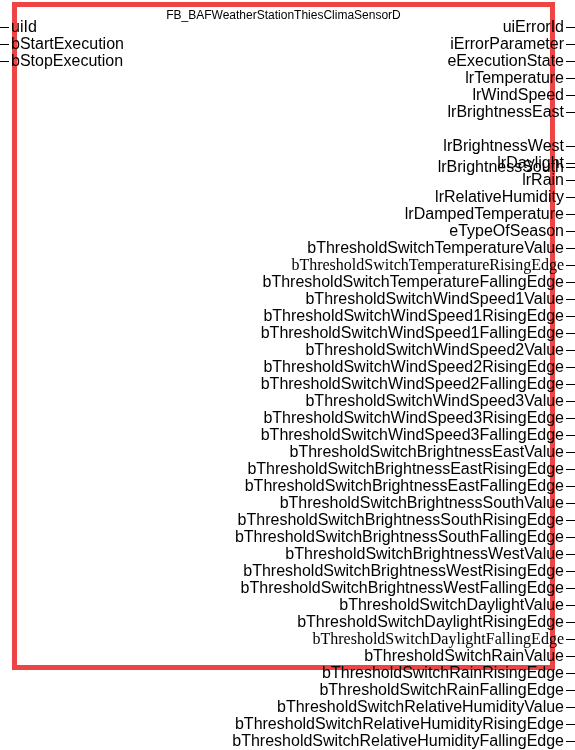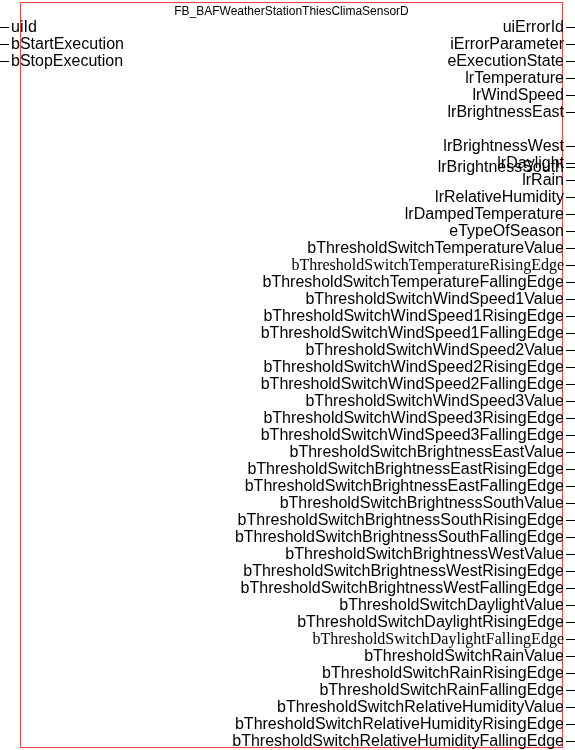--- a/index.html
+++ b/index.html
@@ -20,26 +20,26 @@
   #fbd-canvas {
     position: relative;
     width: 575px;
     height: 750px;
     background: #ffffff;
   }
 
   
   #fb-box {
     position: absolute;
-    left: 20px;
+    left: 12px;
     top: 2px;
     width: 543px;   
-    height: 746px;  
+    height: 668px;  
     box-sizing: border-box;
-    border: 1px solid #ef4444;
+    border: 5px solid #ef4444;
     background: #ffffff;
   }
 
   #fb-title {
     position: absolute;
     left: 0;
     top: 1px;
     width: 100%;
     text-align: center;
     font-size: 12px;

